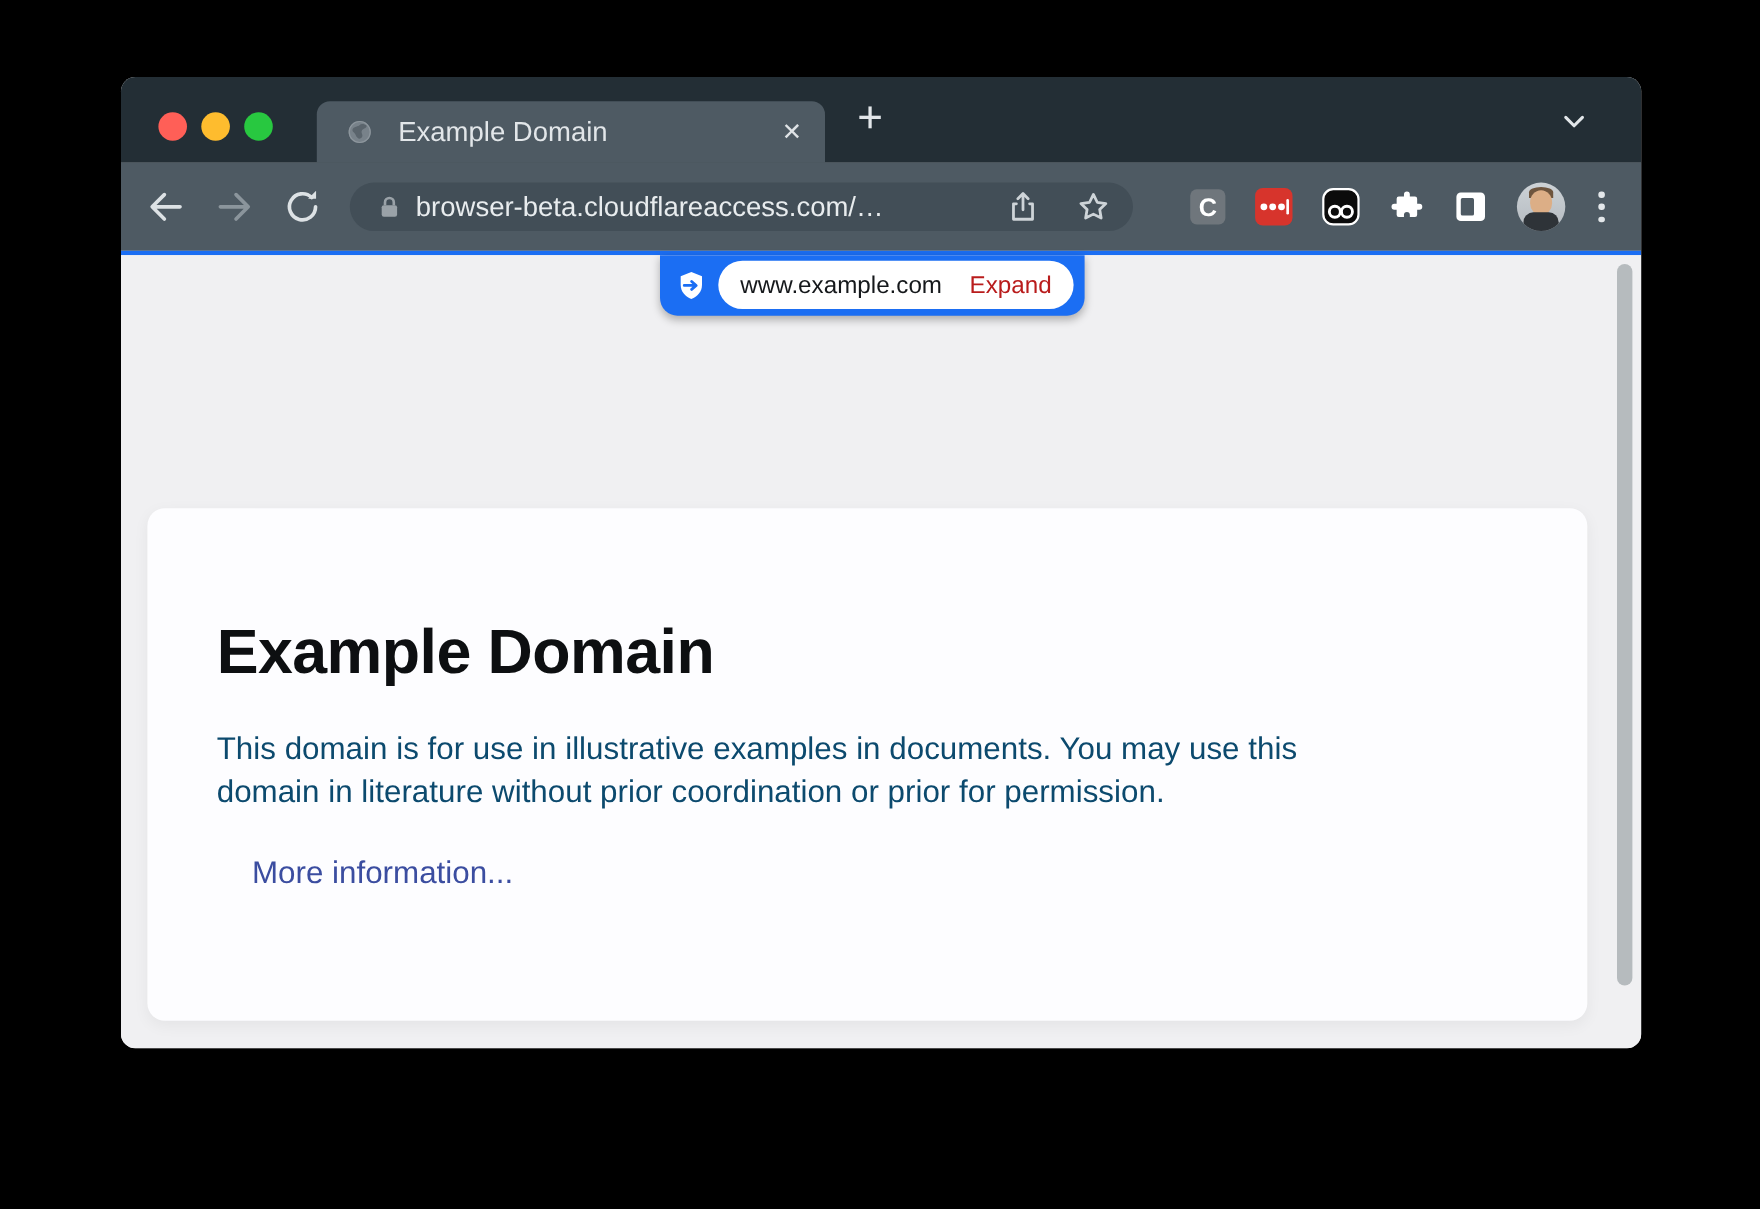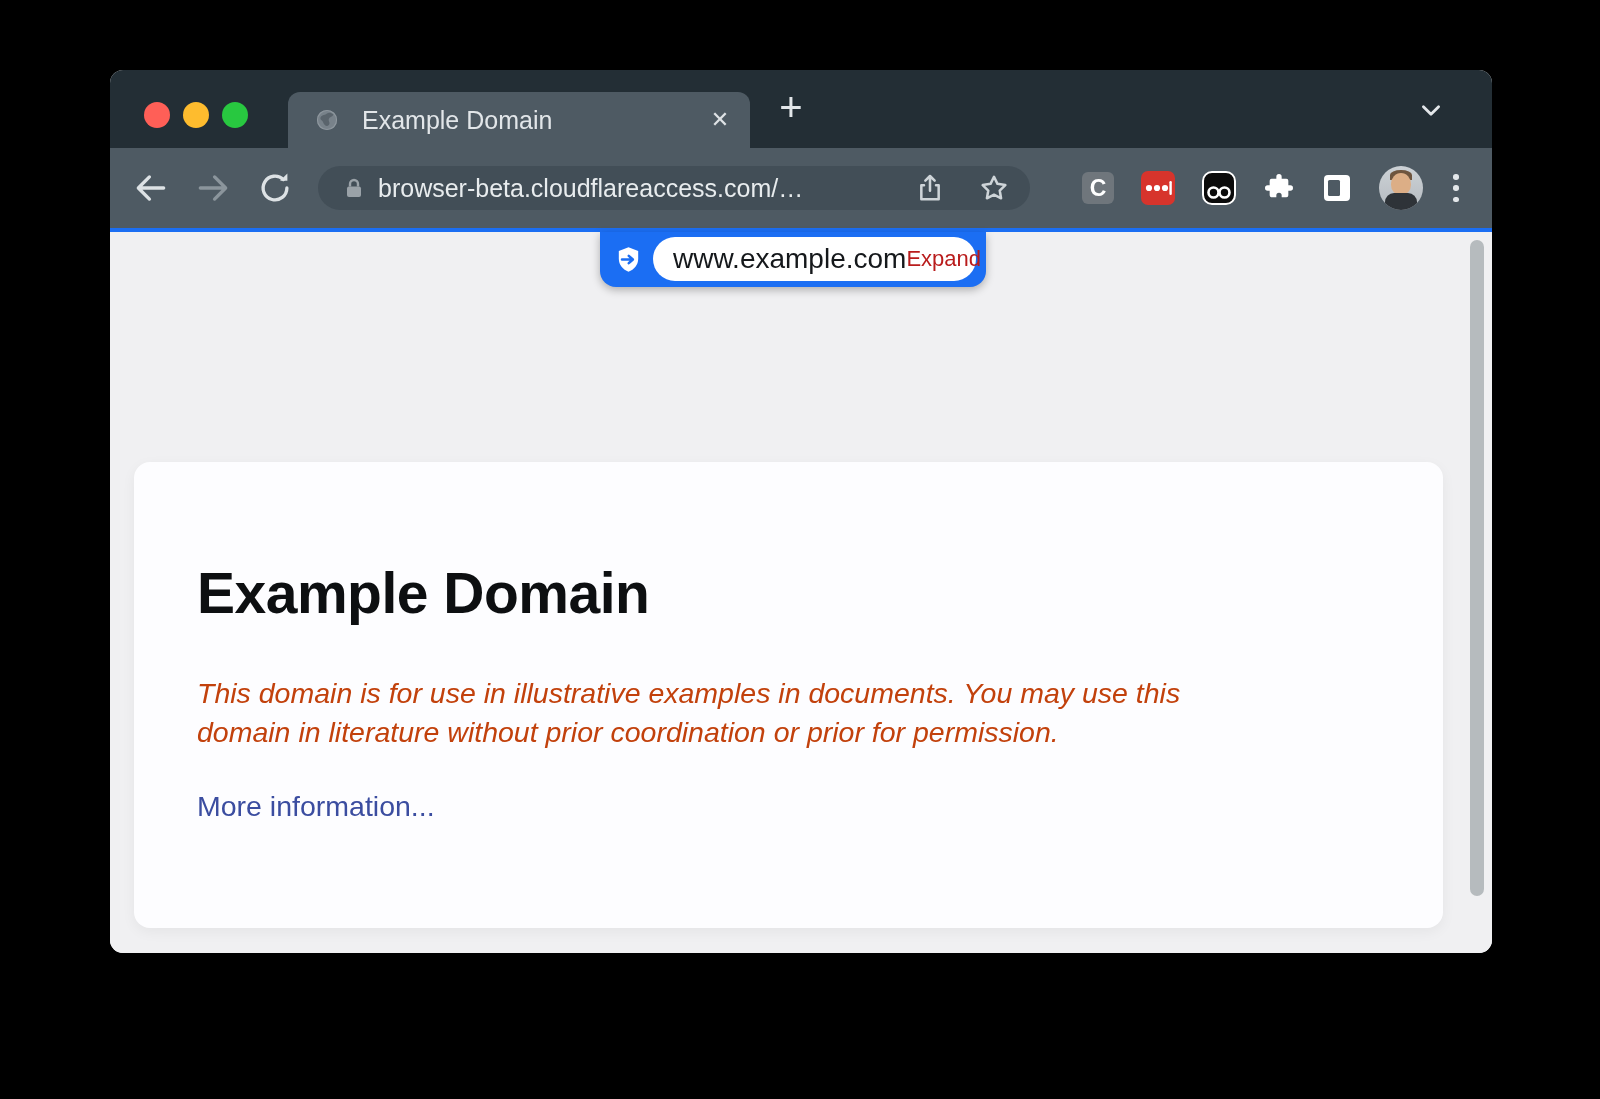--- a/index.html
+++ b/index.html
@@ -67,33 +67,33 @@
 
   
   .blueline { position:absolute; left:0; top:158px; width:100%; height:4px; background:#1b6ef3; }
   .iso-badge { position:absolute; left:490px; top:162px; width:386px; height:55px;
                background:#1b6ef3; border-radius:0 0 16px 16px;
                box-shadow:0 3px 8px rgba(0,0,0,0.28); }
   .iso-shield { position:absolute; left:13px; top:12px; width:31px; height:31px; }
   .iso-pill { position:absolute; left:53px; top:5px; width:323px; height:44px; background:#fff;
               border-radius:22px; display:flex; align-items:center; justify-content:space-between;
               padding:0 20px; }
-  .iso-domain { font-size:28px; color:#15181b; }
+  .iso-domain { font-size:22px; color:#15181b; }
   .iso-expand { font-size:22px; color:#b91c1c; }
 
   
   .content { position:absolute; left:0; top:162px; width:100%; height:721px; background:#f0f0f2; }
   .card { position:absolute; left:24px; top:230px; width:1309px; height:466px;
           background:#fdfdff; border-radius:16px; box-shadow:0 4px 14px rgba(0,0,0,0.05);
           padding:98px 63px 0 63px; }
   .card h1 { font-size:57px; font-weight:700; color:#0d0f11; letter-spacing:-0.5px; }
-  .card .body { margin-top:48px; font-size:28.5px; line-height:39px; color:#c2410c;font-style:italic; }
+  .card .body { margin-top:36px; font-size:28.5px; line-height:39px; color:#0c4a6e; }
   .card .body span { display:block; }
   .card .morelink { display:inline-block; margin-top:38px; font-size:28.5px; color:#3b4da0;
-                    text-decoration:none; }
+                    text-decoration:none;margin-left:32px; }
 
   .scrollbar-thumb { position:absolute; left:1360px; top:8px; width:14px; height:656px;
                      border-radius:7px; background:#b6bbbe; }
 
   svg { display:block; }
 </style>
 </head>
 <body>
 
 <div class="stage">

